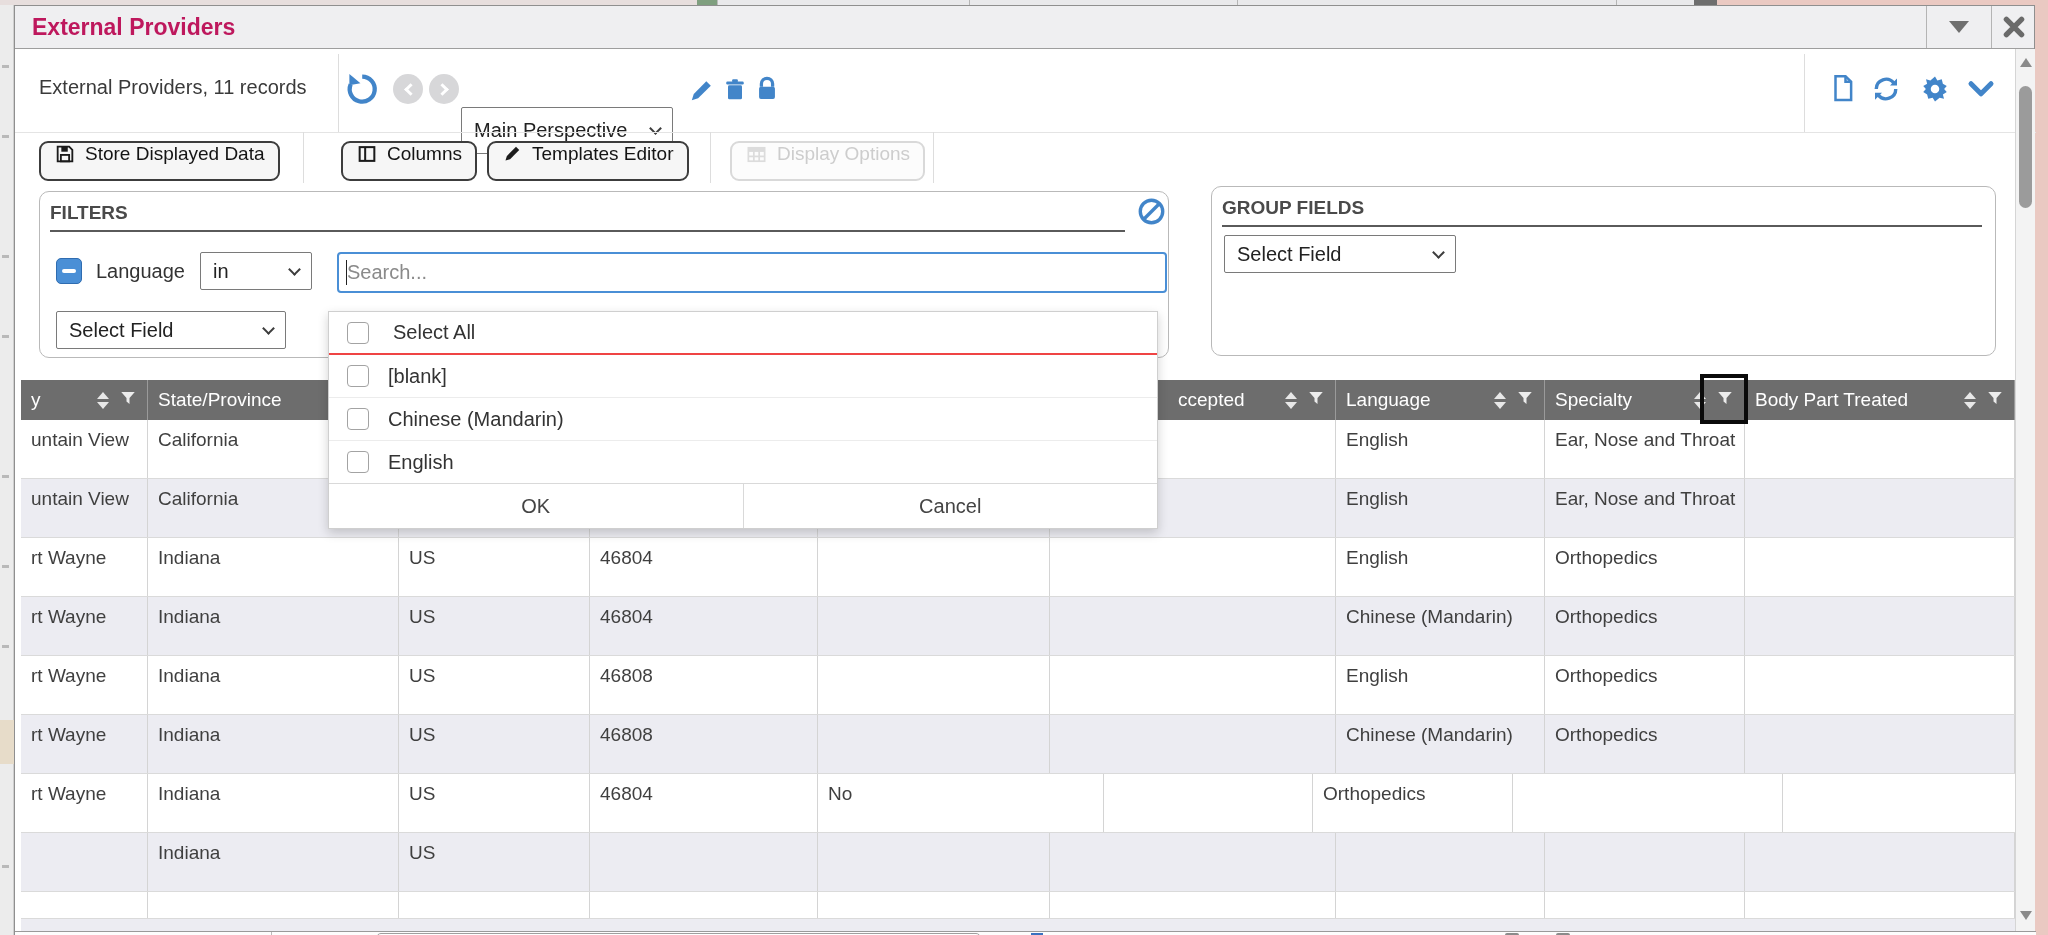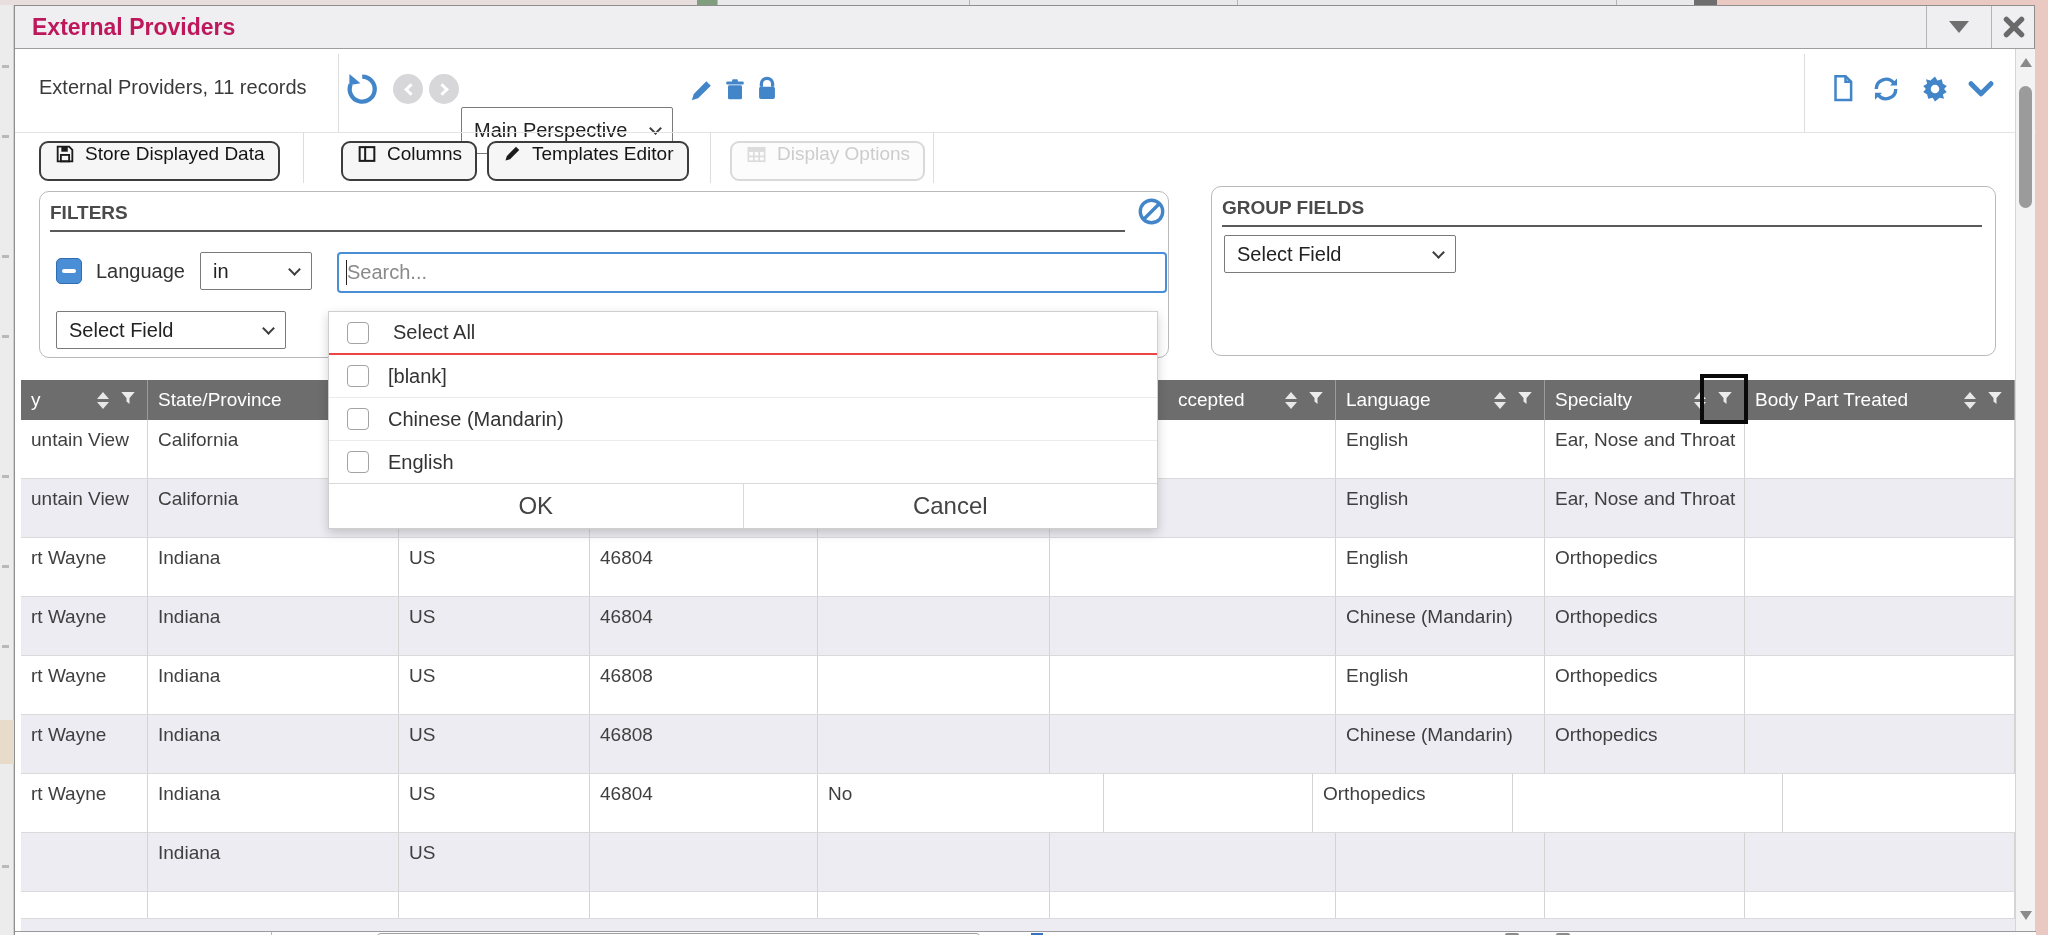--- a/index.html
+++ b/index.html
@@ -95,21 +95,21 @@
 
   
   #filter-dropdown { position:absolute; left:313px; top:305px; width:830px; height:218px; background:#fff;
     border:1px solid #cfcfcf; box-shadow:0 4px 10px rgba(0,0,0,.18); z-index:20; }
   .dd-item { height:43px; display:flex; align-items:center; padding-left:18px; gap:19px;
     border-bottom:1px solid #ececec; font-size:20px; color:#333; }
   .dd-item:first-child { border-bottom:2px solid #ef4444;gap:24px; }
   .dd-check { width:22px; height:22px; border:1px solid #a3a3a3; border-radius:4px; background:#fff; flex:none; }
   #dd-buttons { position:absolute; left:0; bottom:0; width:100%; height:45px; display:flex;
     border-top:1px solid #d9d9d9; }
-  .dd-btn { flex:1; display:flex; align-items:center; justify-content:center; font-size:24px; color:#444; background:#fff; }
+  .dd-btn { flex:1; display:flex; align-items:center; justify-content:center; font-size:20px; color:#444; background:#fff; }
   #dd-ok { border-right:1px solid #d9d9d9; }
 
   
   #vscroll { position:absolute; left:2000px; top:43px; width:20px; height:882px; background:#f3f3f3;
     border-left:1px solid #d5d5d5; z-index:4; }
   .sb-arrow { position:absolute; left:4px; width:0; height:0; border-left:6px solid transparent; border-right:6px solid transparent; }
   #sb-up { top:9px; border-bottom:9px solid #8a8a8a; }
   #sb-down { top:862px; border-top:9px solid #8a8a8a; }
   #sb-thumb { position:absolute; left:3px; top:37px; width:13px; height:122px; background:#9b9b9b; border-radius:7px; }
 

